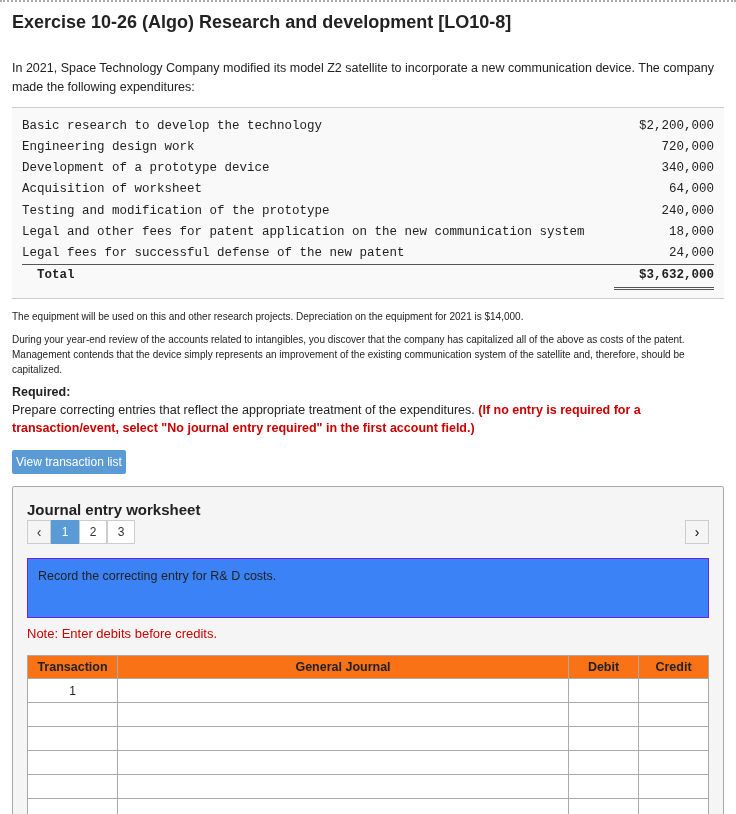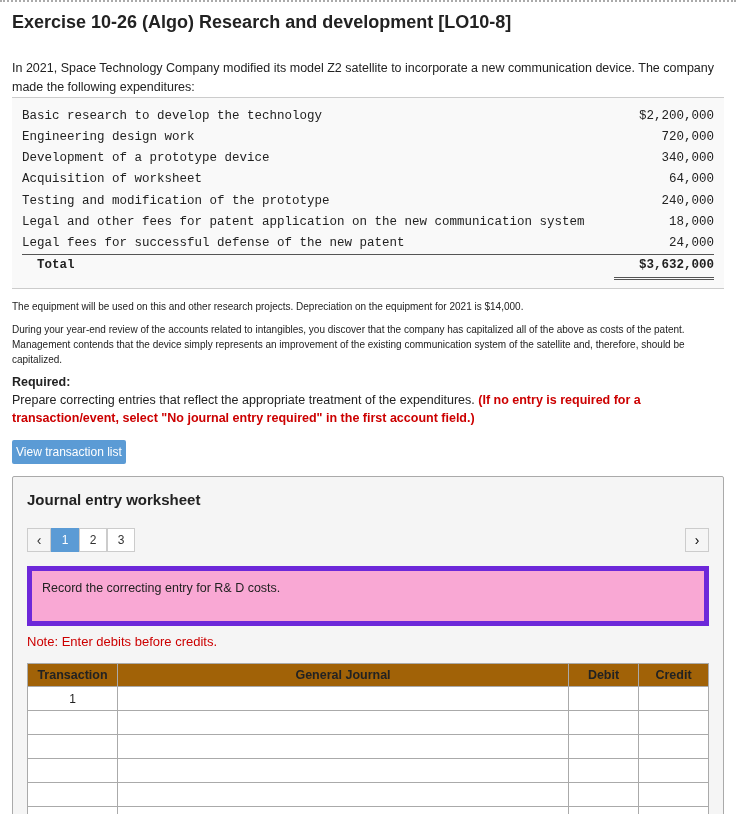--- a/index.html
+++ b/index.html
@@ -15,20 +15,21 @@
     .main-container {
       padding: 10px 12px 20px 12px;
     }
     .exercise-title {
       font-size: 18px;
       font-weight: bold;
       margin-bottom: 26px;
     }
     .intro-text {
       font-size: 12.5px;
+      margin-bottom: 10px;
       line-height: 1.5;
     }
     .expenditure-table-wrapper {
       border-top: 1px solid #ccc;
       border-bottom: 1px solid #ccc;
       padding: 8px 10px;
       margin-bottom: 10px;
       background: #f9f9f9;
     }
     .expenditure-row {
@@ -78,21 +79,21 @@
     }
     .journal-worksheet {
       border: 1px solid #aaa;
       padding: 14px 14px 14px 14px;
       background: #f5f5f5;
       border-radius: 2px;
     }
     .journal-title {
       font-size: 15px;
       font-weight: bold;
-      margin-bottom: 20px;
+      margin-bottom: 2px;
     }
     .pagination {
       display: flex;
       align-items: center;
       margin-bottom: 14px;
       gap: 0;
     }
     .pagination .nav-btn {
       background: none;
       border: 1px solid #ccc;
@@ -128,40 +129,40 @@
       border: 1px solid #ccc;
       width: 24px;
       height: 24px;
       cursor: pointer;
       font-size: 14px;
       display: flex;
       align-items: center;
       justify-content: center;
     }
     .instruction-box {
-      border: 5px solid #6d28d9;
-      background: #f9a8d4;
+      border: 1px solid #6d28d9;
+      background: #3b82f6;
       padding: 10px;
       min-height: 60px;
       margin-bottom: 8px;
       font-size: 12.5px;
     }
     .note-text {
       font-size: 13px;
       color: #cc0000;
       margin-bottom: 14px;
     }
     .journal-table {
       width: 100%;
       border-collapse: collapse;
       font-size: 12.5px;
       margin-bottom: 14px;
     }
     .journal-table thead tr {
-      background: #a16207;
+      background: #f97316;
     }
     .journal-table thead th {
       border: 1px solid #aaa;
       padding: 4px 6px;
       text-align: center;
       font-weight: bold;
     }
     .journal-table thead th.th-transaction { width: 90px; }
     .journal-table thead th.th-general { }
     .journal-table thead th.th-debit { width: 70px; }

